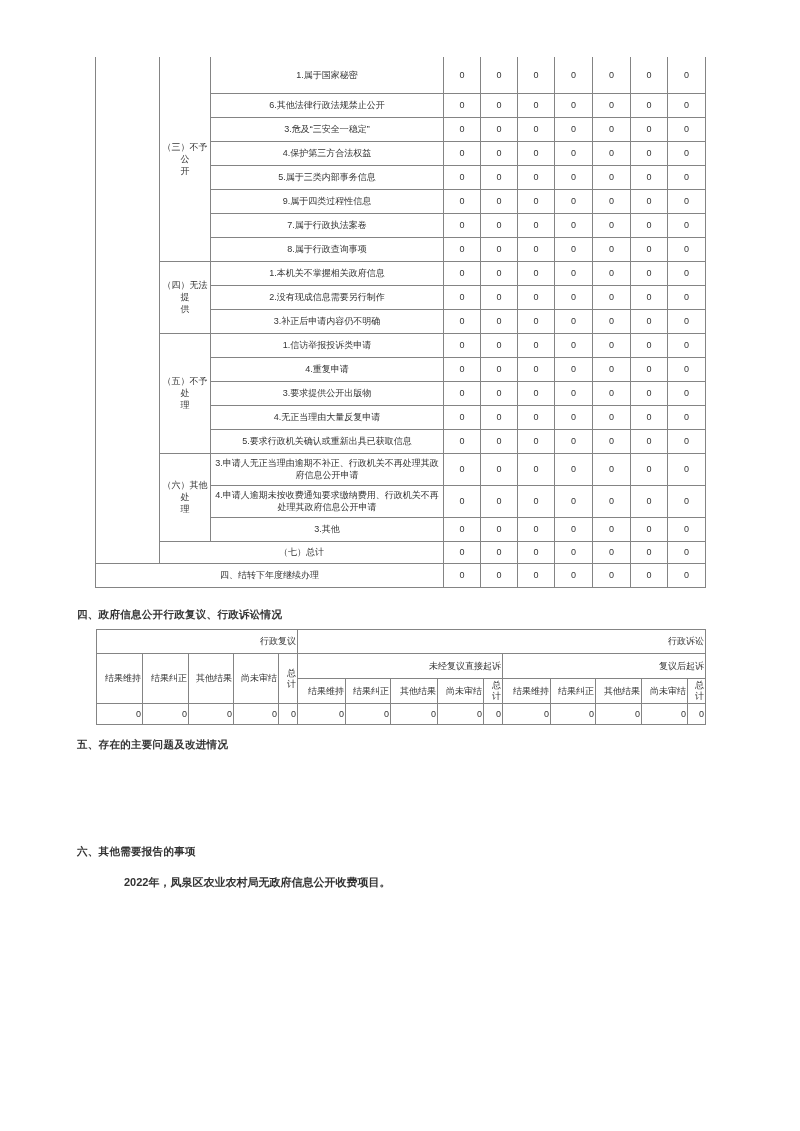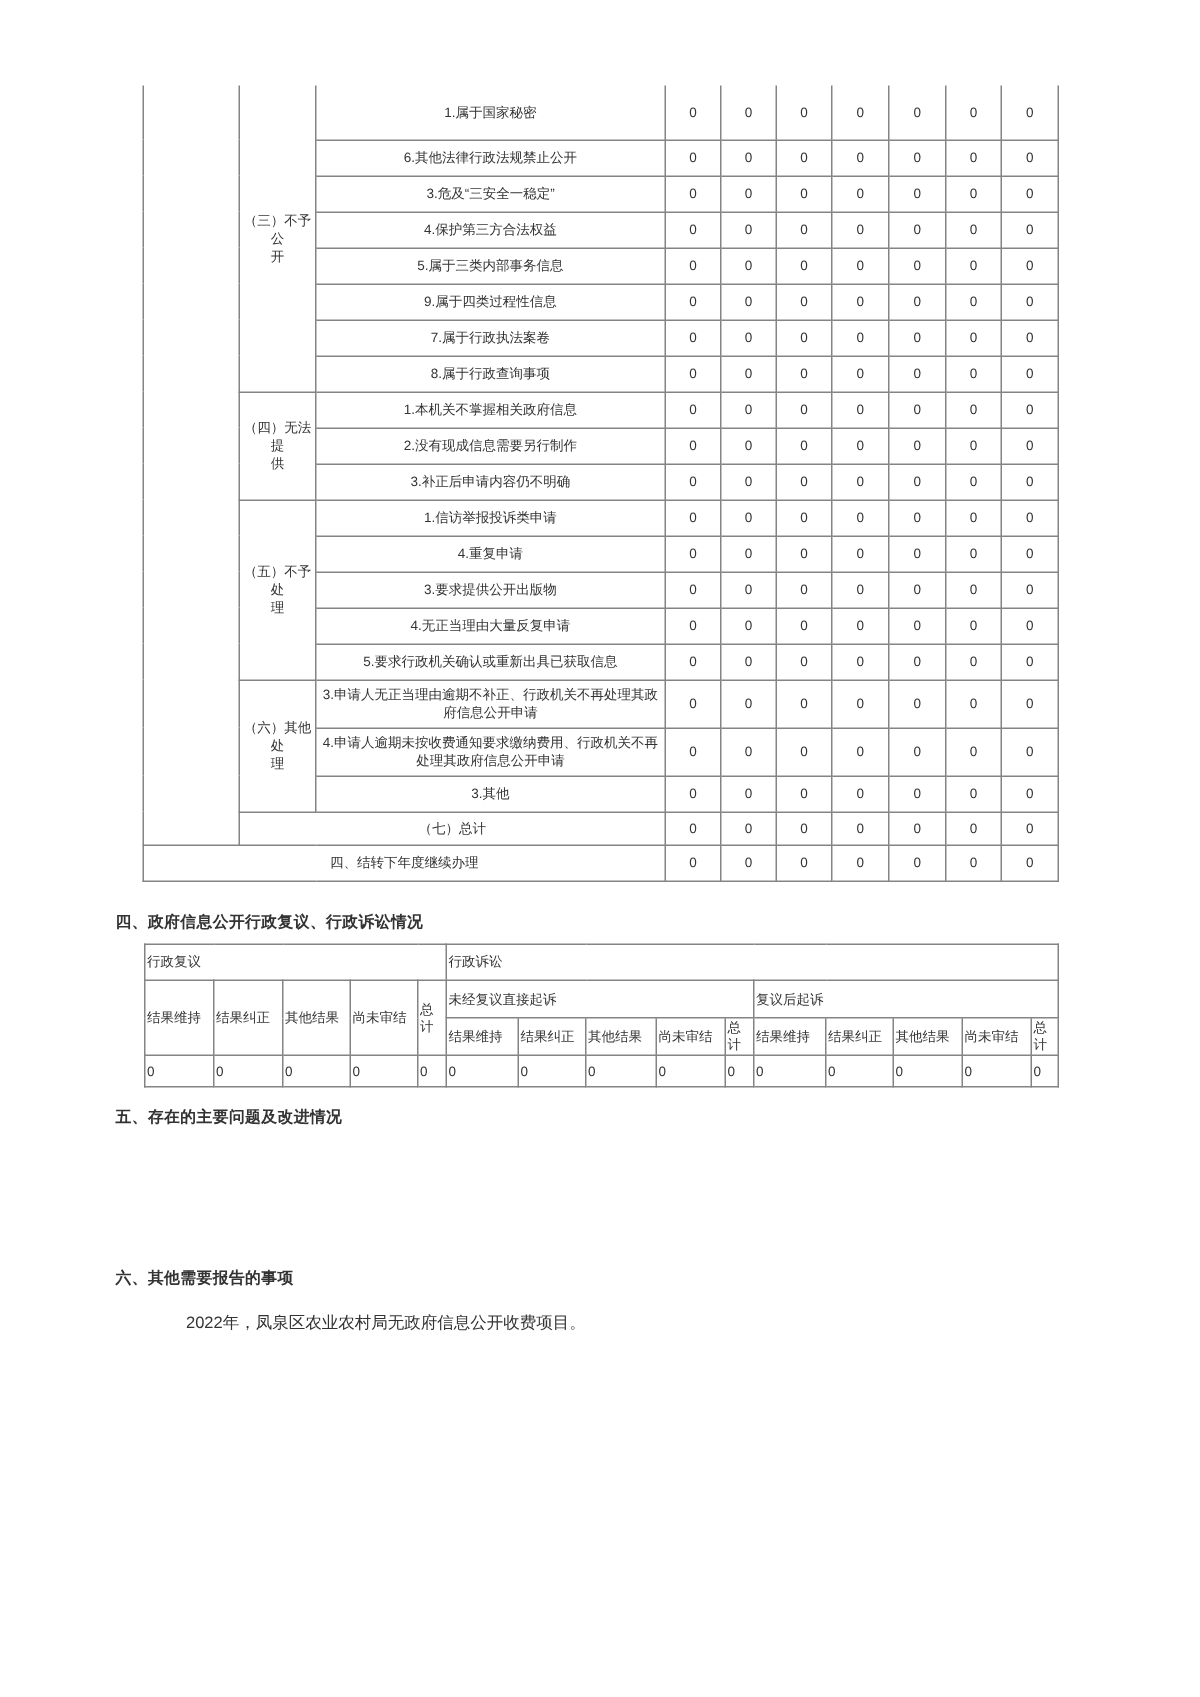--- a/index.html
+++ b/index.html
@@ -53,21 +53,21 @@
   .t2-wrap { position: absolute; left: 96px; top: 629px; }
   table.t2 {
     border-collapse: collapse;
     table-layout: fixed;
     width: 609px;
     font-size: 9px;
     color: #333333;
   }
   table.t2 td {
     border: 1px solid #848484;
-    text-align: left;
+    text-align: right;
     vertical-align: middle;
     padding: 1px 1px;
     line-height: 11px;
   }
   table.t2 tr.h1 { height: 24px; }
   table.t2 tr.h2 { height: 25px; }
   table.t2 tr.h3 { height: 25px; }
   table.t2 tr.dr { height: 21px; }
 
   
@@ -75,21 +75,21 @@
     position: absolute;
     left: 91px;
     width: 617px;
     font-size: 11px;
     line-height: 26px;
     text-align: justify;
     text-indent: 33px;
     color: #333333;
   }
   #sec5-para { top: 758px; }
-  #sec6-para { top: 869px; }
+  #sec6-para { top: 869px; font-weight: bold; }
 </style>
 </head>
 <body>
 
 <div class="page">
 
   <div class="t1-wrap">
     <table class="t1">
       <colgroup>
         <col style="width:64px">

